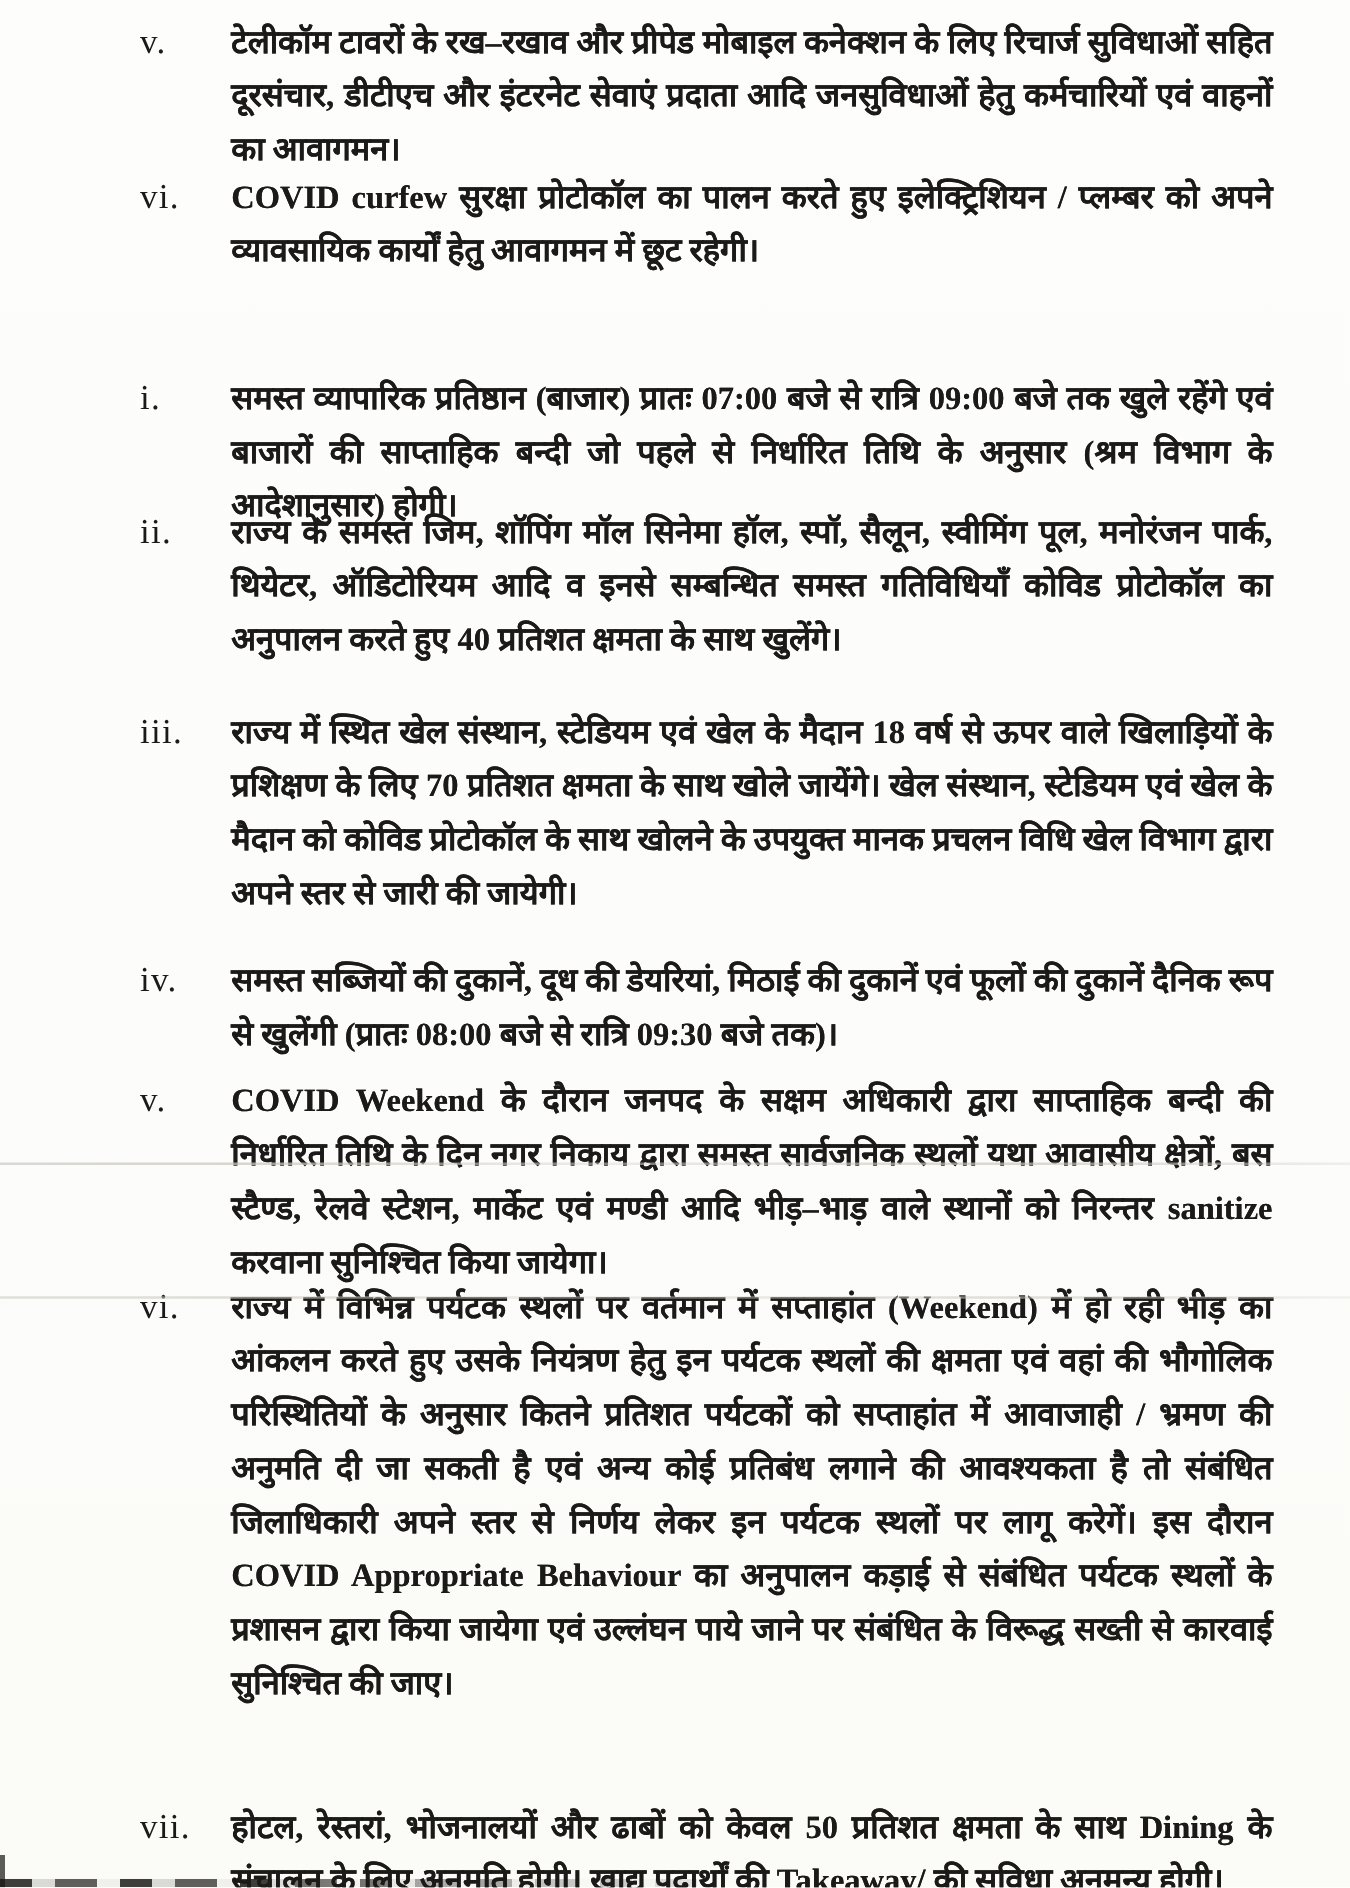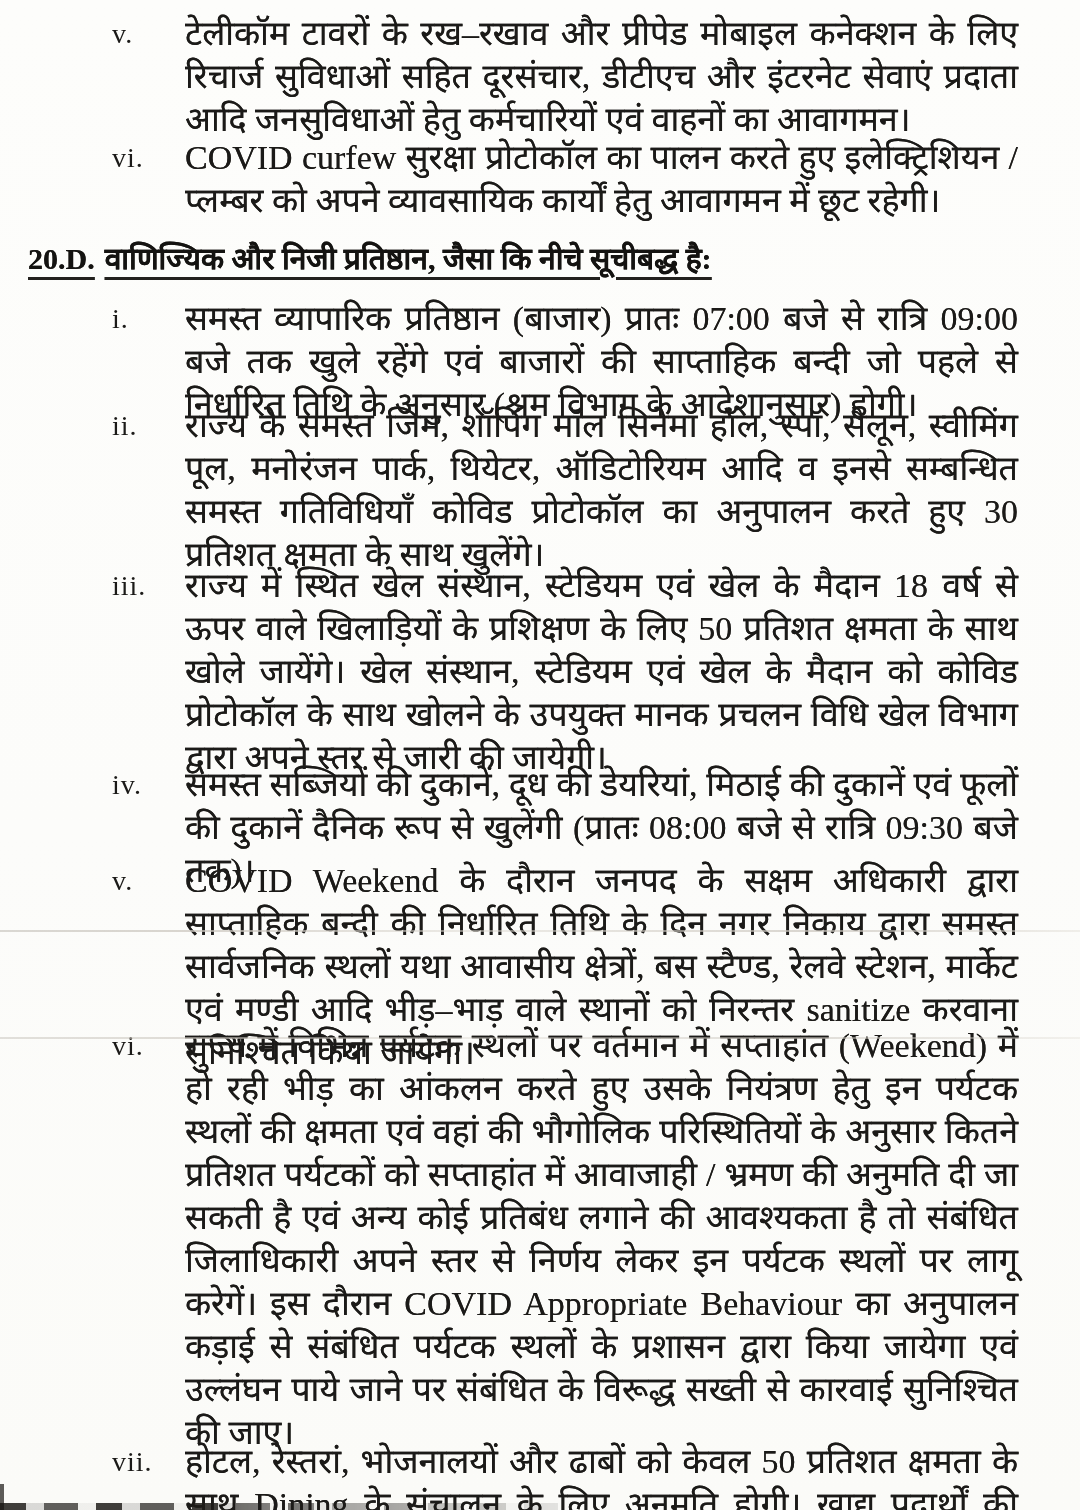--- a/index.html
+++ b/index.html
@@ -38,26 +38,27 @@
     font-size: 28px;
     line-height: 43px;
     letter-spacing: 1px;
     color: #1b1a18;
   }
   .txt {
     position: absolute;
     left: 185px;
     top: 0;
     width: 833px;
-    font-size: 34px;
+    font-size: 26px;
     line-height: 43px;
     text-align: justify;
     text-justify: inter-word;
     color: #1b1a18;
     text-shadow: 0 0 0.4px #3a3733;
+    font-weight: bold;
   }
   .heading {
     position: absolute;
     left: 28px;
     width: 1020px;
     font-size: 30px;
     line-height: 42px;
     font-weight: bold;
     color: #141311;
     text-shadow: 0 0 0.5px #2b2925;
@@ -122,37 +123,34 @@
   <div class="row" style="top:12px;">
     <span class="num">v.</span>
     <span class="txt">टेलीकॉम टावरों के रख–रखाव और प्रीपेड मोबाइल कनेक्शन के लिए रिचार्ज सुविधाओं सहित दूरसंचार, डीटीएच और इंटरनेट सेवाएं प्रदाता आदि जनसुविधाओं हेतु कर्मचारियों एवं वाहनों का आवागमन।</span>
   </div>
 
   <div class="row" style="top:136px;">
     <span class="num">vi.</span>
     <span class="txt">COVID curfew सुरक्षा प्रोटोकॉल का पालन करते हुए इलेक्ट्रिशियन / प्लम्बर को अपने व्यावसायिक कार्यों हेतु आवागमन में छूट रहेगी।</span>
   </div>
 
-  <div class="heading" style="top:238px;">
-    <span class="section-num">20.D.</span><span class="underlined">वाणिज्यिक और निजी प्रतिष्ठान, जैसा कि नीचे सूचीबद्ध है:</span>
-  </div>
 
   <div class="row" style="top:297px;">
     <span class="num">i.</span>
     <span class="txt">समस्त व्यापारिक प्रतिष्ठान (बाजार) प्रातः 07:00 बजे से रात्रि 09:00 बजे तक खुले रहेंगे एवं बाजारों की साप्ताहिक बन्दी जो पहले से निर्धारित तिथि के अनुसार (श्रम विभाग के आदेशानुसार) होगी।</span>
   </div>
 
   <div class="row" style="top:404px;">
     <span class="num">ii.</span>
-    <span class="txt">राज्य के समस्त जिम, शॉपिंग मॉल सिनेमा हॉल, स्पॉ, सैलून, स्वीमिंग पूल, मनोरंजन पार्क, थियेटर, ऑडिटोरियम आदि व इनसे सम्बन्धित समस्त गतिविधियाँ कोविड प्रोटोकॉल का अनुपालन करते हुए 30 प्रतिशत क्षमता के साथ खुलेंगे।</span>
+    <span class="txt">राज्य के समस्त जिम, शॉपिंग मॉल सिनेमा हॉल, स्पॉ, सैलून, स्वीमिंग पूल, मनोरंजन पार्क, थियेटर, ऑडिटोरियम आदि व इनसे सम्बन्धित समस्त गतिविधियाँ कोविड प्रोटोकॉल का अनुपालन करते हुए 40 प्रतिशत क्षमता के साथ खुलेंगे।</span>
   </div>
 
   <div class="row" style="top:564px;">
     <span class="num">iii.</span>
-    <span class="txt">राज्य में स्थित खेल संस्थान, स्टेडियम एवं खेल के मैदान 18 वर्ष से ऊपर वाले खिलाड़ियों के प्रशिक्षण के लिए 50 प्रतिशत क्षमता के साथ खोले जायेंगे। खेल संस्थान, स्टेडियम एवं खेल के मैदान को कोविड प्रोटोकॉल के साथ खोलने के उपयुक्त मानक प्रचलन विधि खेल विभाग द्वारा अपने स्तर से जारी की जायेगी।</span>
+    <span class="txt">राज्य में स्थित खेल संस्थान, स्टेडियम एवं खेल के मैदान 18 वर्ष से ऊपर वाले खिलाड़ियों के प्रशिक्षण के लिए 70 प्रतिशत क्षमता के साथ खोले जायेंगे। खेल संस्थान, स्टेडियम एवं खेल के मैदान को कोविड प्रोटोकॉल के साथ खोलने के उपयुक्त मानक प्रचलन विधि खेल विभाग द्वारा अपने स्तर से जारी की जायेगी।</span>
   </div>
 
   <div class="row" style="top:763px;">
     <span class="num">iv.</span>
     <span class="txt">समस्त सब्जियों की दुकानें, दूध की डेयरियां, मिठाई की दुकानें एवं फूलों की दुकानें दैनिक रूप से खुलेंगी (प्रातः 08:00 बजे से रात्रि 09:30 बजे तक)।</span>
   </div>
 
   <div class="row" style="top:859px;">
     <span class="num">v.</span>
     <span class="txt">COVID Weekend के दौरान जनपद के सक्षम अधिकारी द्वारा साप्ताहिक बन्दी की निर्धारित तिथि के दिन नगर निकाय द्वारा समस्त सार्वजनिक स्थलों यथा आवासीय क्षेत्रों, बस स्टैण्ड, रेलवे स्टेशन, मार्केट एवं मण्डी आदि भीड़–भाड़ वाले स्थानों को निरन्तर sanitize करवाना सुनिश्चित किया जायेगा।</span>

